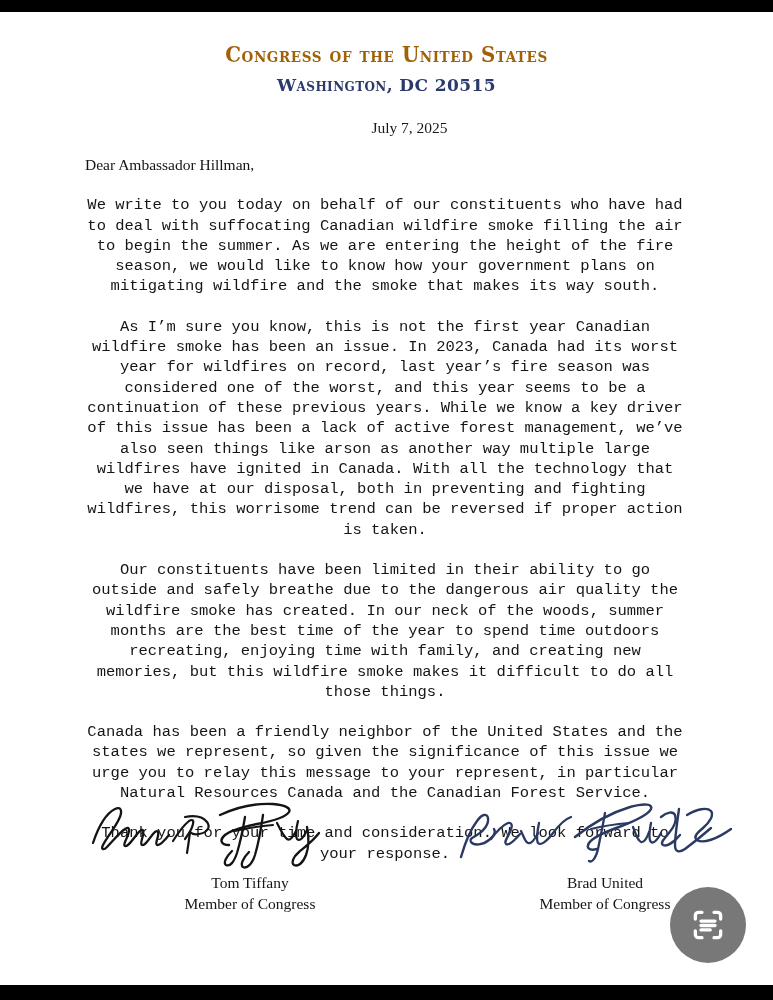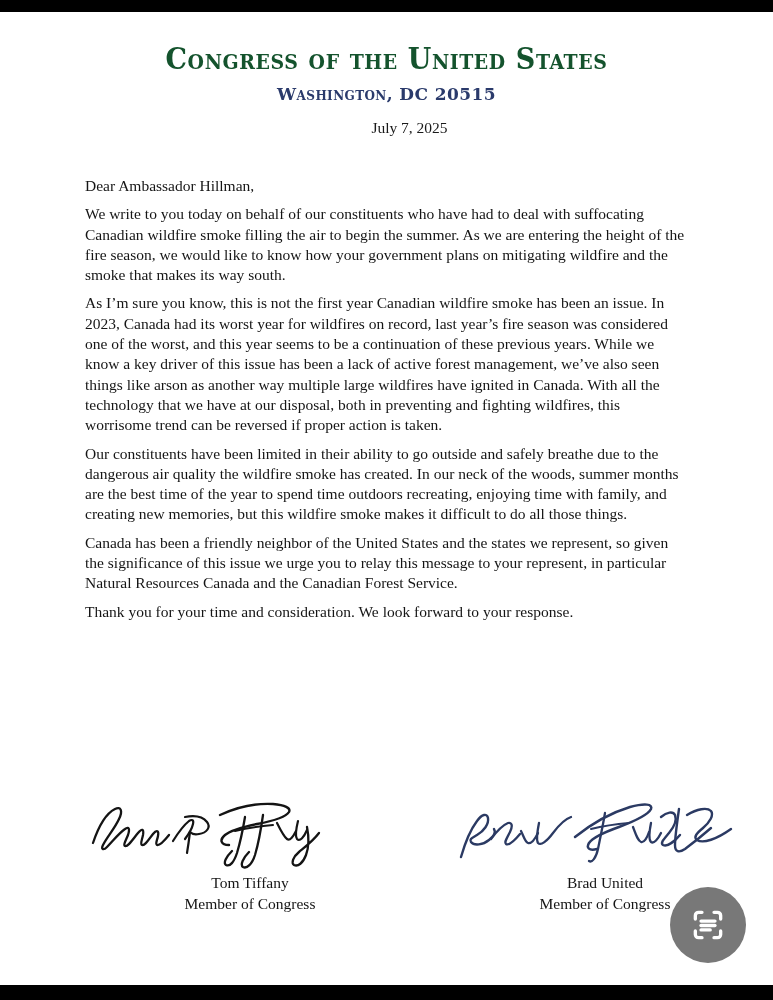--- a/index.html
+++ b/index.html
@@ -44,23 +44,23 @@
   .letterhead {
     position: absolute;
     top: 30px;
     left: 0;
     width: 773px;
     text-align: center;
   }
   .lh-title {
     font-family: "DejaVu Serif", "Liberation Serif", serif;
     font-weight: bold;
-    font-size: 30px;
+    font-size: 22px;
     letter-spacing: 0.6px;
-    color: #14532d;
+    color: #a16207;
     line-height: 1.1;
     font-variant: small-caps;
     font-stretch: condensed;
   }
   .lh-sub {
     font-family: "DejaVu Serif", "Liberation Serif", serif;
     font-weight: bold;
     font-size: 17px;
     letter-spacing: 0.4px;
     color: #2a3a6b;
@@ -87,26 +87,27 @@
     top: 143px;
     left: 85px;
     width: 600px;
     font-size: 15.5px;
     line-height: 20.3px;
     color: #151515;
   }
   .addr-line { white-space: nowrap; }
   .addr-block { margin-bottom: 0; }
 
-  .salutation { margin-top: 21px; }
+  .salutation { }
 
   .para {
-    margin-top: 8px;
-    text-align: left;
+    margin-top: 20px;
+    text-align: center;
     line-height: 20.3px;
+    font-family: Liberation Mono, monospace;
   }
 
   
   .sig-area {
     position: absolute;
     top: 783px;
     left: 0;
     width: 773px;
     height: 140px;
   }

